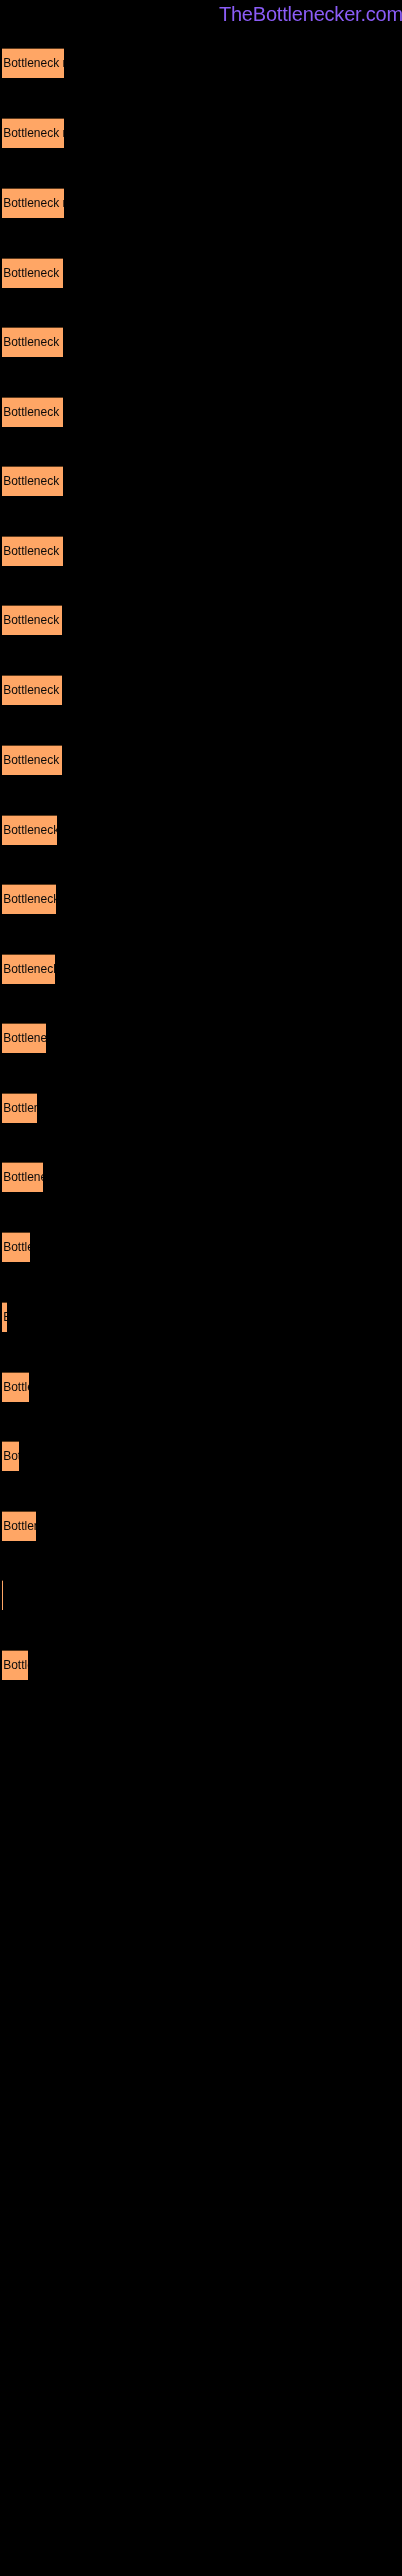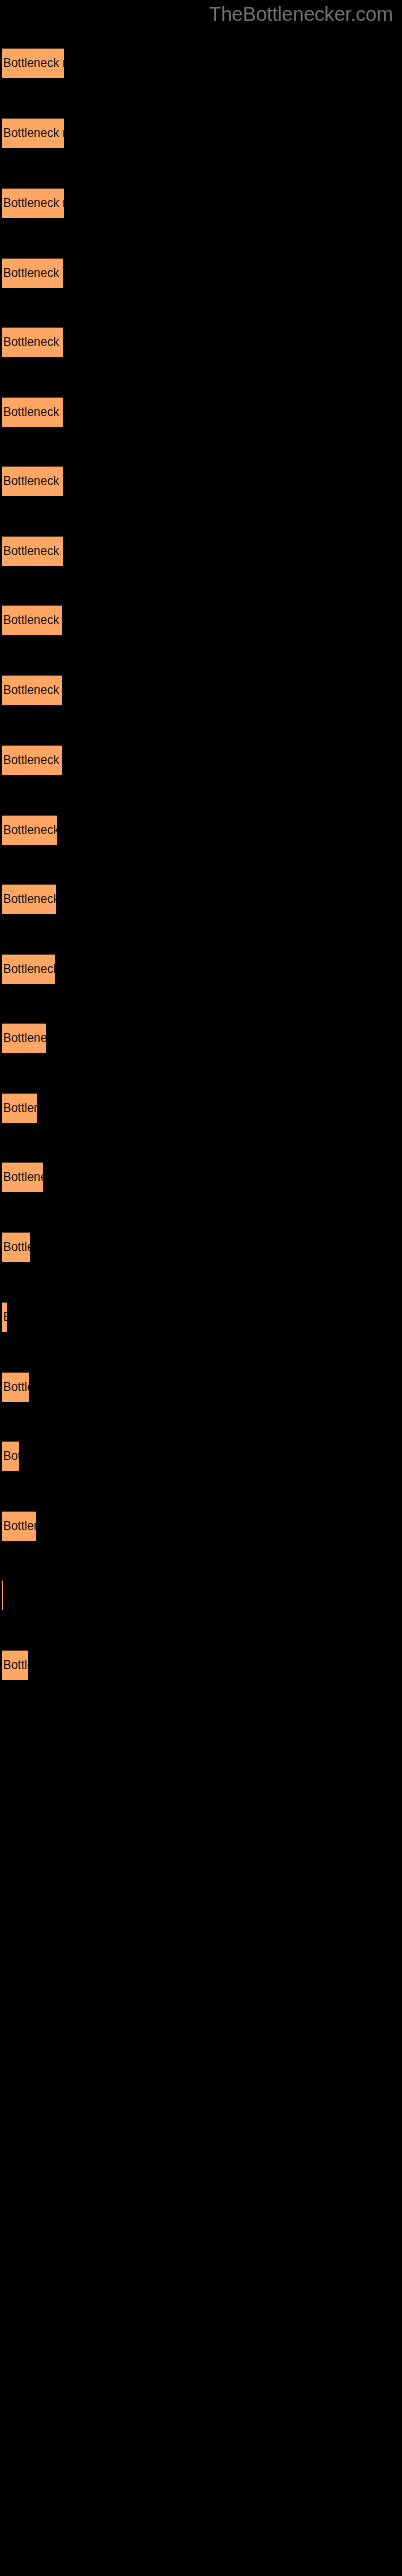--- a/index.html
+++ b/index.html
@@ -15,26 +15,26 @@
     font-family: "Liberation Sans", sans-serif;
   }
   #page {
     position: relative;
     width: 403px;
     height: 2576px;
     background: #000000;
   }
   #watermark {
     position: absolute;
-    right: 10px;
+    right: 0;
     top: 1.6px;
     font-family: "Liberation Sans", sans-serif;
     font-size: 20px;
     letter-spacing: -0.2px;
-    color: #737373;
+    color: #8b5cf6;
     white-space: nowrap;
     line-height: 24px;
   }
   #chart {
     position: absolute;
     left: 0;
     top: 0;
     width: 403px;
     height: 1771px;
   }

